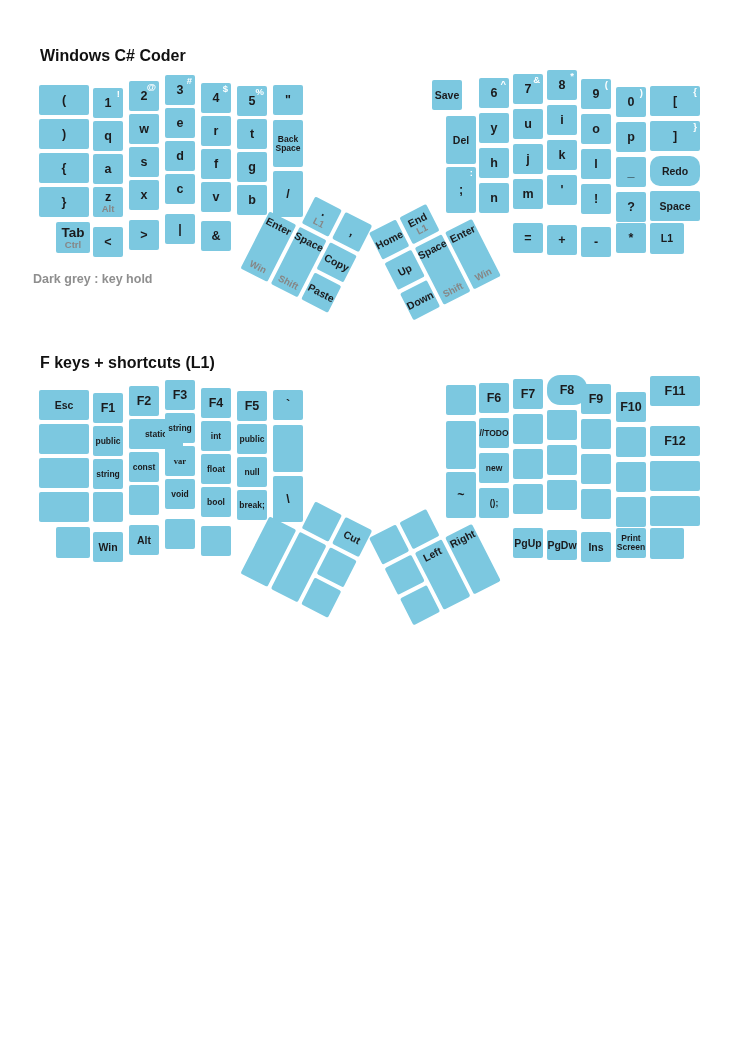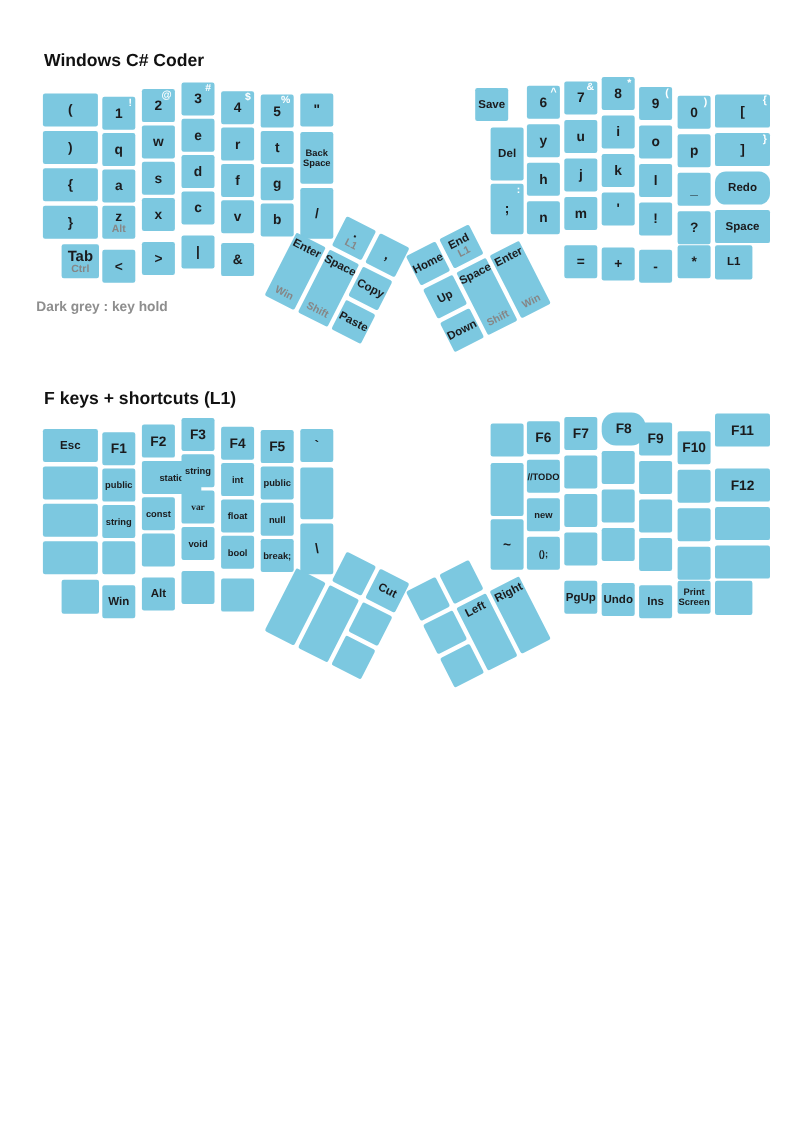--- a/index.html
+++ b/index.html
@@ -418,21 +418,21 @@
       </div>
       <div class="key" style="left: 650px; top: 426px; width: 50px; height: 30px;">
         <span class="main sym">F12</span>
       </div>
       <div class="key" style="left: 650px; top: 461px; width: 50px; height: 30px;"></div>
       <div class="key" style="left: 650px; top: 496px; width: 50px; height: 30px;"></div>
       <div class="key" style="left: 513px; top: 528px; width: 30px; height: 30px;">
         <span class="main word">PgUp</span>
       </div>
       <div class="key" style="left: 547px; top: 530px; width: 30px; height: 30px;">
-        <span class="main word">Undo</span>
+        <span class="main word">PgDw</span>
       </div>
       <div class="key" style="left: 581px; top: 532px; width: 30px; height: 30px;">
         <span class="main word">Ins</span>
       </div>
       <div class="key" style="left: 616px; top: 528px; width: 30px; height: 30px;">
         <span class="main code">Print
 Screen</span>
       </div>
       <div class="key" style="left: 650px; top: 528px; width: 34px; height: 31px;"></div>
       <div class="thumb" style="left: 369px; top: 538px; transform: rotate(-27deg);">

